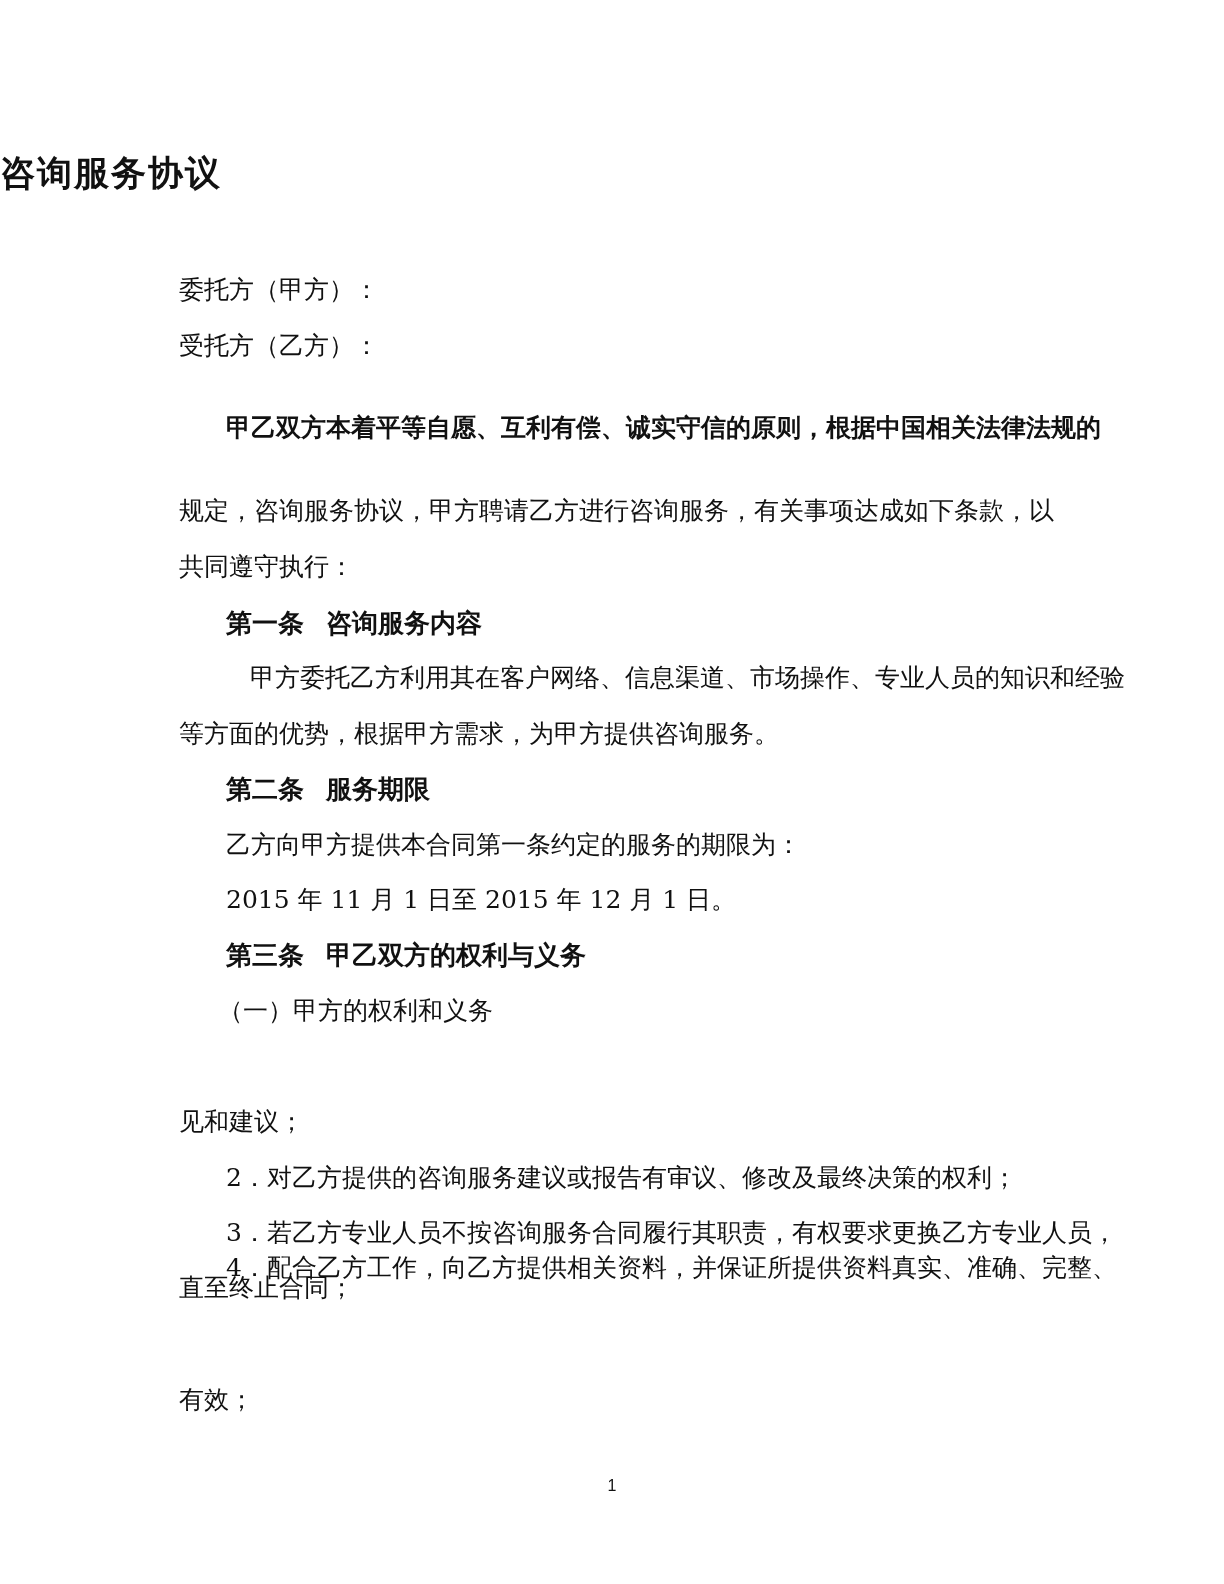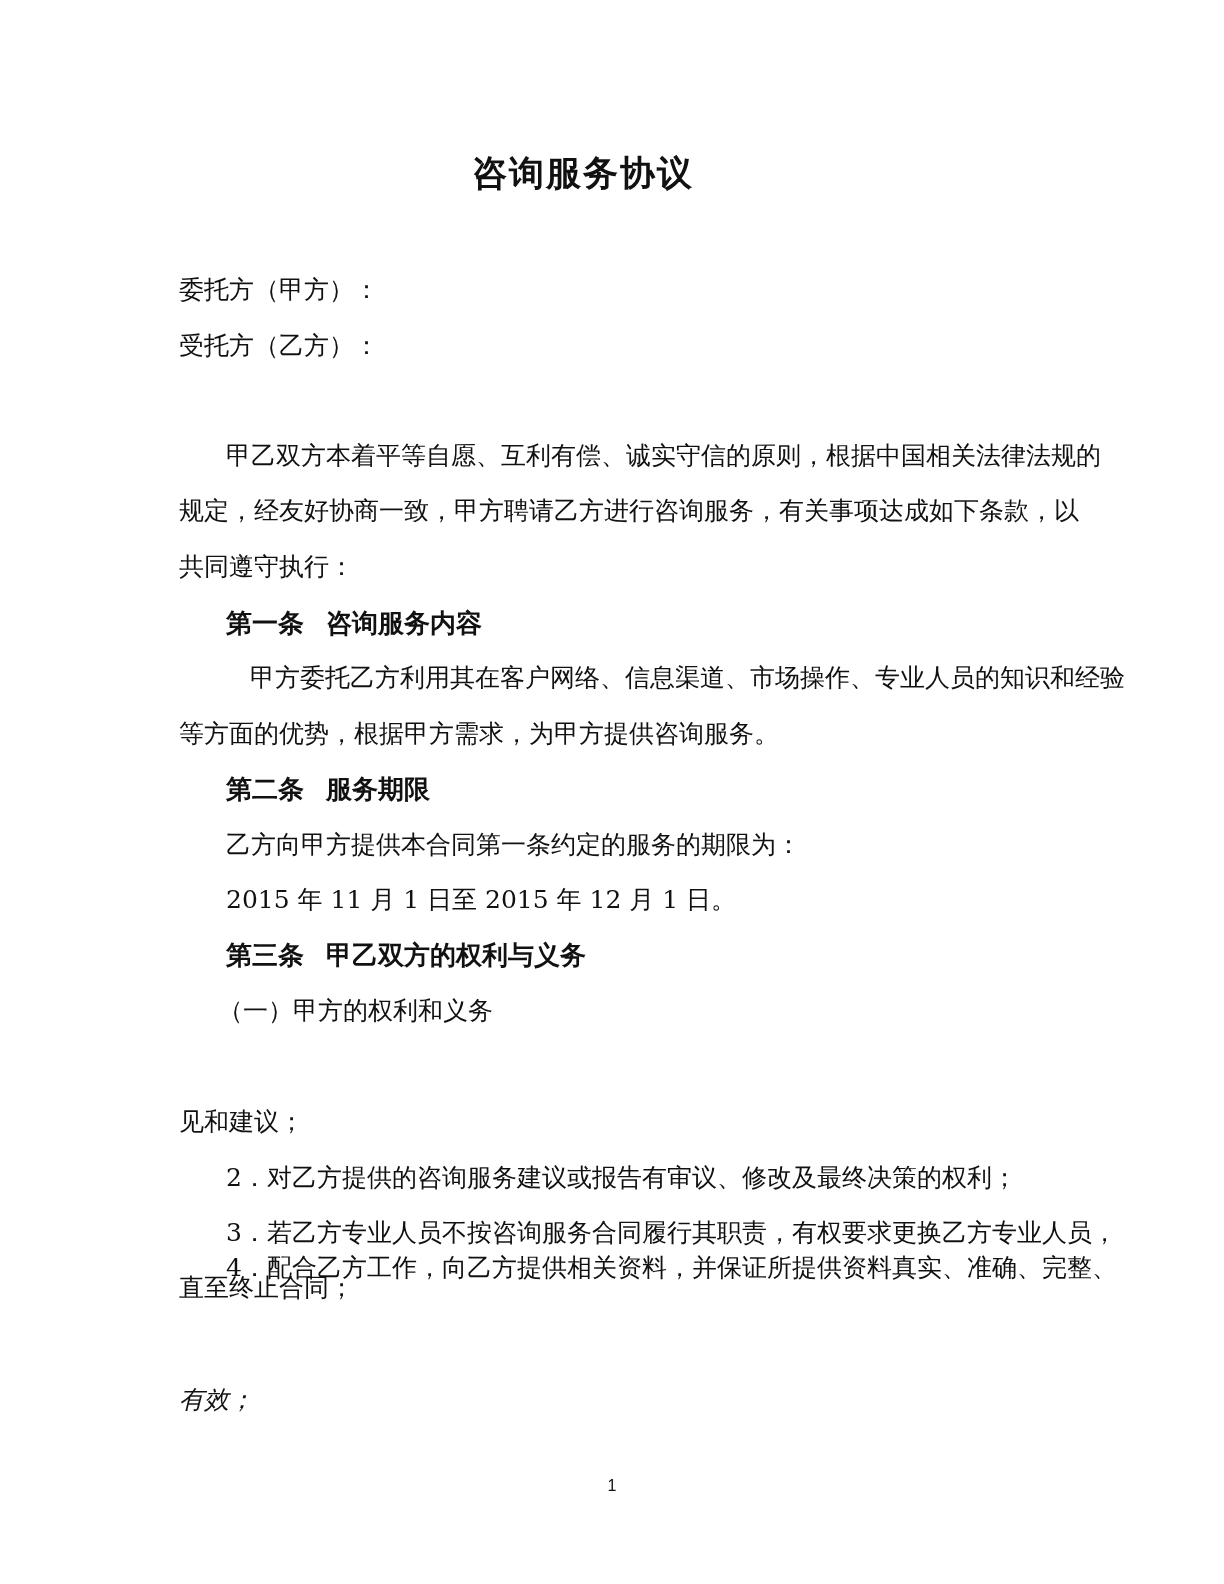--- a/index.html
+++ b/index.html
@@ -20,21 +20,21 @@
       left: 0; top: 0;
       width: 1224px;
       height: 1584px;
       background: #ffffff;
     }
     .title {
       position: absolute;
       left: 0;
       width: 1166px;
       top: 148px;
-      text-align: center;
+      text-align: left;
       font-family: "DejaVu Sans", "Liberation Sans", sans-serif;
       font-weight: bold;
       font-size: 35px;
       letter-spacing: 2px;
       line-height: 50px;
     }
     .line {
       position: absolute;
       left: 179px;
       font-size: 25px;
@@ -62,22 +62,22 @@
 </head>
 <body>
 
 <div class="page">
 
   <div class="title">咨询服务协议</div>
 
   <div class="line" style="top:274px;">委托方（甲方）：</div>
   <div class="line" style="top:330px;">受托方（乙方）：</div>
 
-  <div class="line indent" style="top:440px;">甲乙双方本着平等自愿、互利有偿、诚实守信的原则，根据中国相关法律法规的</div>
-  <div class="line" style="top:495px;">规定，经友好协商一致，甲方聘请乙方进行咨询服务，有关事项达成如下条款，以</div>
+  <div class="line indent" style="top:412px;font-weight:bold;">甲乙双方本着平等自愿、互利有偿、诚实守信的原则，根据中国相关法律法规的</div>
+  <div class="line" style="top:495px;">规定，咨询服务协议，甲方聘请乙方进行咨询服务，有关事项达成如下条款，以</div>
   <div class="line" style="top:551px;">共同遵守执行：</div>
 
   <div class="line indent heading" style="top:607px;">
     <span>第一条</span><span class="gap"></span><span>咨询服务内容</span>
   </div>
   <div class="line indent" style="top:662px;margin-left:24px;">甲方委托乙方利用其在客户网络、信息渠道、市场操作、专业人员的知识和经验</div>
   <div class="line" style="top:718px;">等方面的优势，根据甲方需求，为甲方提供咨询服务。</div>
 
   <div class="line indent heading" style="top:773px;">
     <span>第二条</span><span class="gap"></span><span>服务期限</span>
@@ -91,16 +91,16 @@
   <div class="line" style="top:995px; left:218px;">（一）甲方的权利和义务</div>
 
   <div class="line" style="top:1106px;">见和建议；</div>
 
   <div class="line indent" style="top:1162px;">2．对乙方提供的咨询服务建议或报告有审议、修改及最终决策的权利；</div>
 
   <div class="line indent" style="top:1217px;">3．若乙方专业人员不按咨询服务合同履行其职责，有权要求更换乙方专业人员，</div>
   <div class="line" style="top:1272px;">直至终止合同；</div>
 
   <div class="line indent" style="top:1252px;text-align:right;">4．配合乙方工作，向乙方提供相关资料，并保证所提供资料真实、准确、完整、</div>
-  <div class="line" style="top:1384px;font-style:italic;">有效；</div>
+  <div class="line" style="top:1384px;">有效；</div>
 
   <div class="page-number">1</div>
 </div>
 
 </body></html>

